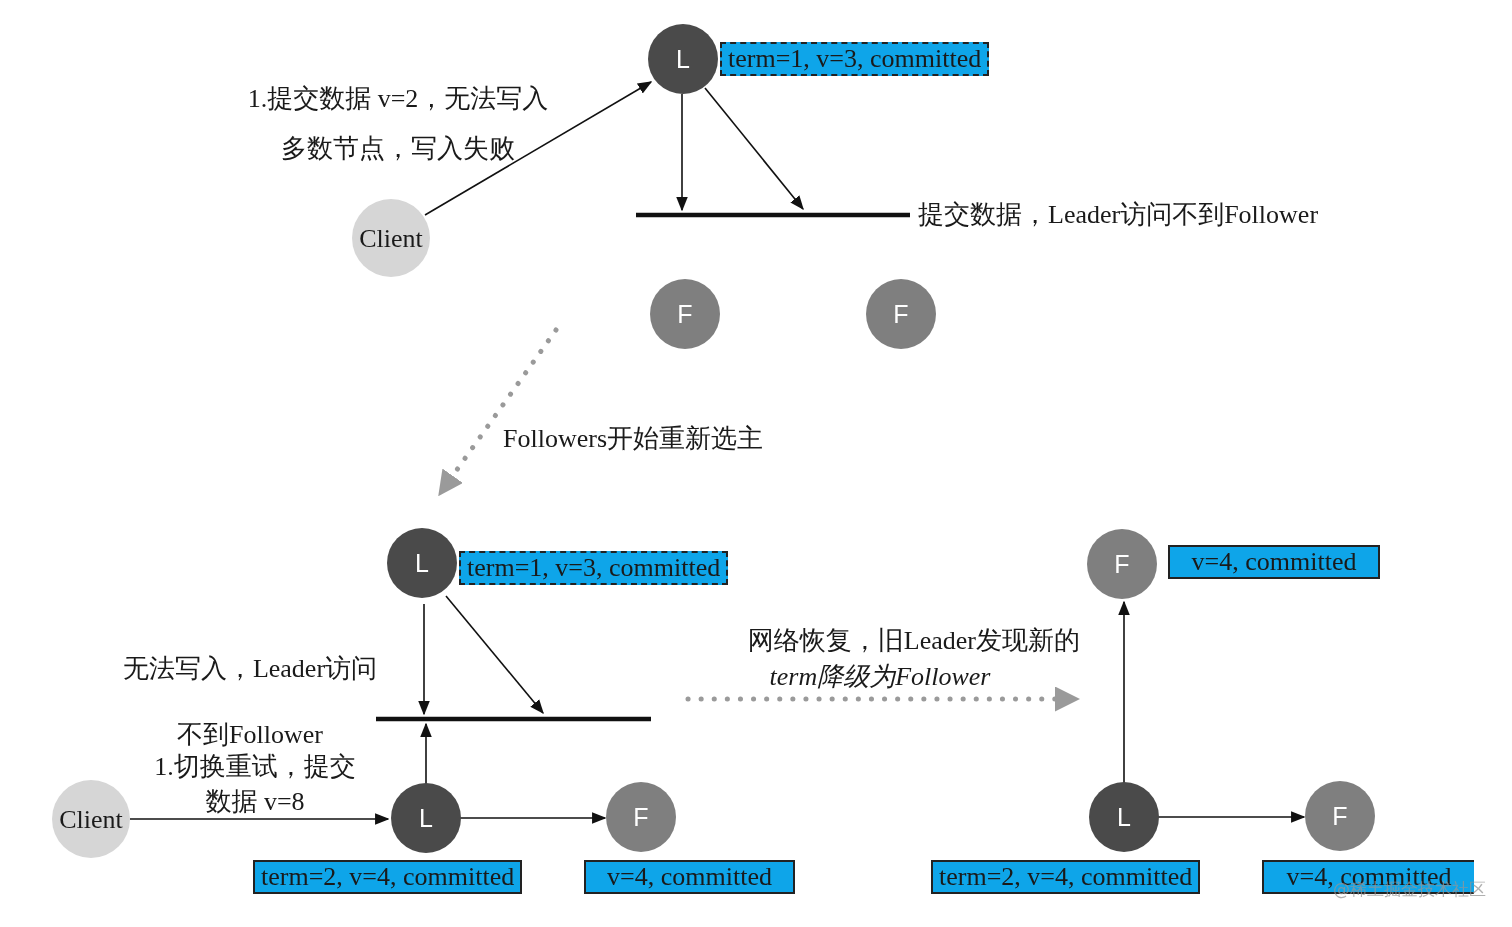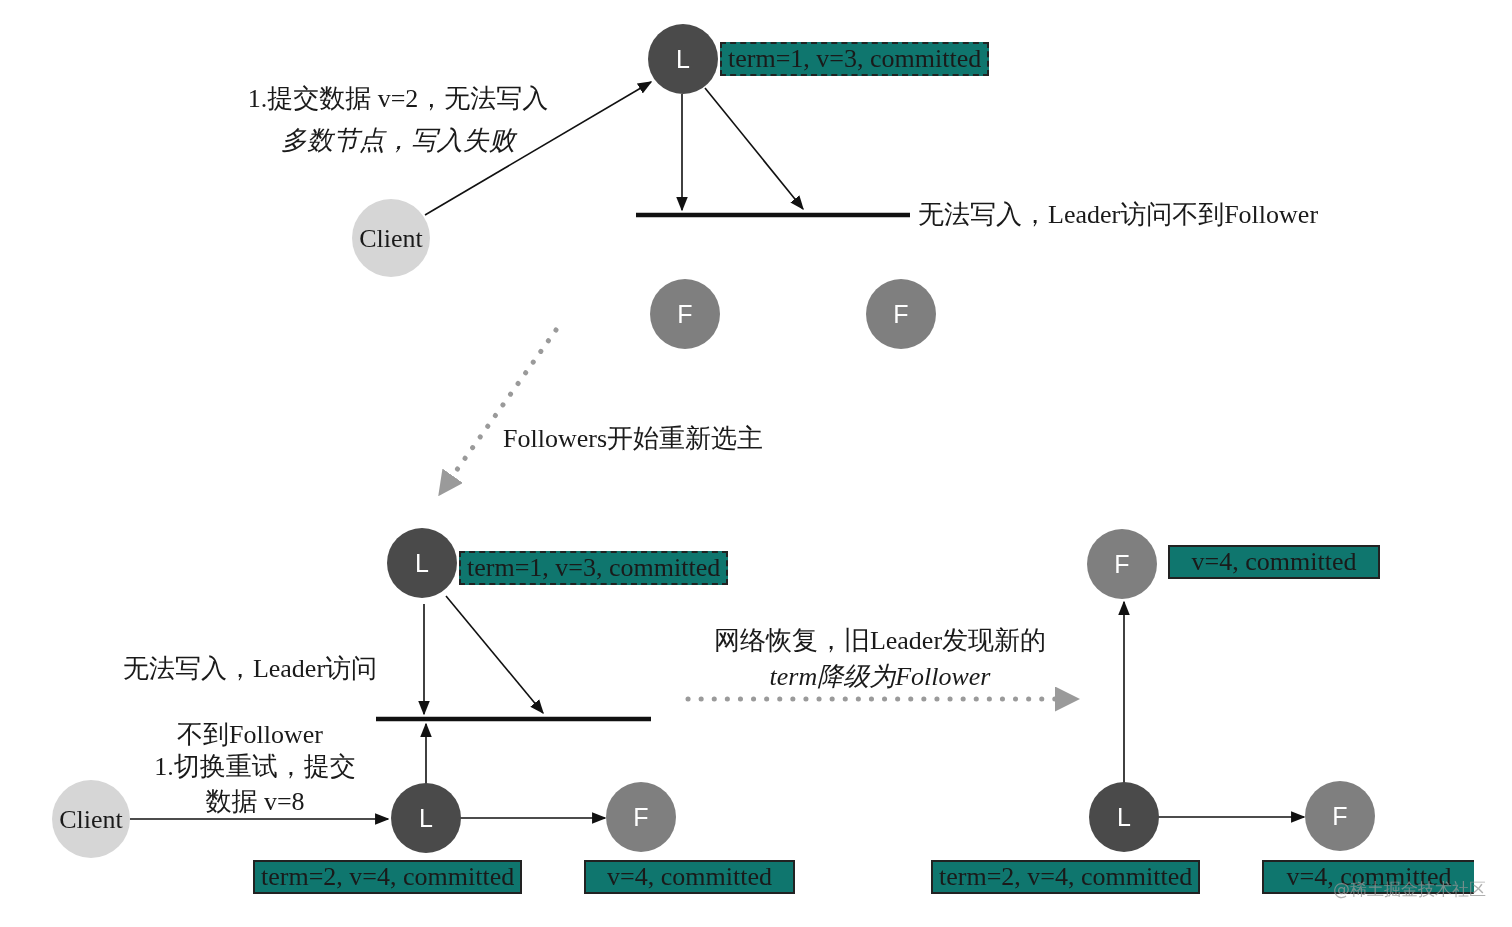--- a/index.html
+++ b/index.html
@@ -3,21 +3,21 @@
 <meta charset="utf-8">
 <style>
   html, body { margin: 0; padding: 0; background: #ffffff; }
   body { width: 1512px; height: 927px; position: relative; overflow: hidden;
          font-family: "Liberation Serif", serif; color: #1a1a1a; }
   #diagram { position: absolute; left: 0; top: 0; width: 1512px; height: 927px; }
   .node text { font-family: "Liberation Sans", sans-serif; }
   .lbl { position: absolute; font-family: "Liberation Serif", serif; font-size: 26px; color: #1a1a1a; white-space: nowrap; line-height: 34px; }
   .center { text-align: center; }
   .box { position: absolute; font-family: "Liberation Serif", serif; font-size: 26px; color: #1a1a1a;
-         white-space: nowrap; box-sizing: border-box; padding: 0 6px; line-height: 30px; background: #0f766e; }
+         white-space: nowrap; box-sizing: border-box; padding: 0 6px; line-height: 30px; background: #0ea5e9; }
   .box.solid { border: 2px solid #222; text-align: center; }
   .box.dashed { border: 2px dashed #222; }
   .watermark { position: absolute; right: 26px; top: 878px; font-family: "DejaVu Sans", sans-serif; font-size: 17px;
                color: rgba(150,150,150,0.75); white-space: nowrap; }
 </style>
 </head>
 <body>
 
 <svg id="diagram" viewBox="0 0 1512 927" xmlns="http://www.w3.org/2000/svg">
   <defs>
@@ -89,35 +89,35 @@
     <text x="1124" y="826" text-anchor="middle" font-size="25" fill="#fff">L</text>
   </g>
   <g class="node">
     <circle cx="1340" cy="816" r="35" fill="#7f7f7f"></circle>
     <text x="1340" y="825" text-anchor="middle" font-size="25" fill="#fff">F</text>
   </g>
 </svg>
 
 <div class="lbl center" style="left:341px; top:222px; width:100px;">Client</div>
 <div class="lbl center" style="left:218px; top:82px; width:360px;">1.提交数据 v=2，无法写入</div>
-<div class="lbl center" style="left:218px; top:124px; width:360px;font-style:italic;">多数节点，写入失败</div>
+<div class="lbl center" style="left:218px; top:132px; width:360px;">多数节点，写入失败</div>
 <div class="box dashed" style="left:720px; top:42px;">term=1, v=3, committed</div>
-<div class="lbl" style="left:918px; top:198px;">无法写入，Leader访问不到Follower</div>
+<div class="lbl" style="left:918px; top:198px;">提交数据，Leader访问不到Follower</div>
 
 <div class="lbl" style="left:503px; top:422px;">Followers开始重新选主</div>
 
 <div class="box dashed" style="left:459px; top:551px;">term=1, v=3, committed</div>
 <div class="lbl center" style="left:95px; top:652px; width:310px;">无法写入，Leader访问</div>
 <div class="lbl center" style="left:95px; top:718px; width:310px;">不到Follower</div>
 <div class="lbl center" style="left:110px; top:750px; width:290px;">1.切换重试，提交</div>
 <div class="lbl center" style="left:110px; top:785px; width:290px;">数据 v=8</div>
 <div class="lbl center" style="left:41px; top:803px; width:100px;">Client</div>
 <div class="box solid" style="left:253px; top:860px;">term=2, v=4, committed</div>
 <div class="box solid" style="left:584px; top:860px; width:211px;">v=4, committed</div>
 
-<div class="lbl center" style="left:680px; top:624px; width:400px;">网络恢复，旧Leader发现新的</div>
+<div class="lbl center" style="left:680px; top:624px; width:400px;text-align:right;">网络恢复，旧Leader发现新的</div>
 <div class="lbl center" style="left:680px; top:660px; width:400px;font-style:italic;">term降级为Follower</div>
 
 <div class="box solid" style="left:1168px; top:545px; width:212px;">v=4, committed</div>
 <div class="box solid" style="left:931px; top:860px;">term=2, v=4, committed</div>
 <div class="box solid" style="left:1262px; top:860px; width:212px; border-right:none;">v=4, committed</div>
 
 <div class="watermark">@稀土掘金技术社区</div>
 
 </body></html>

